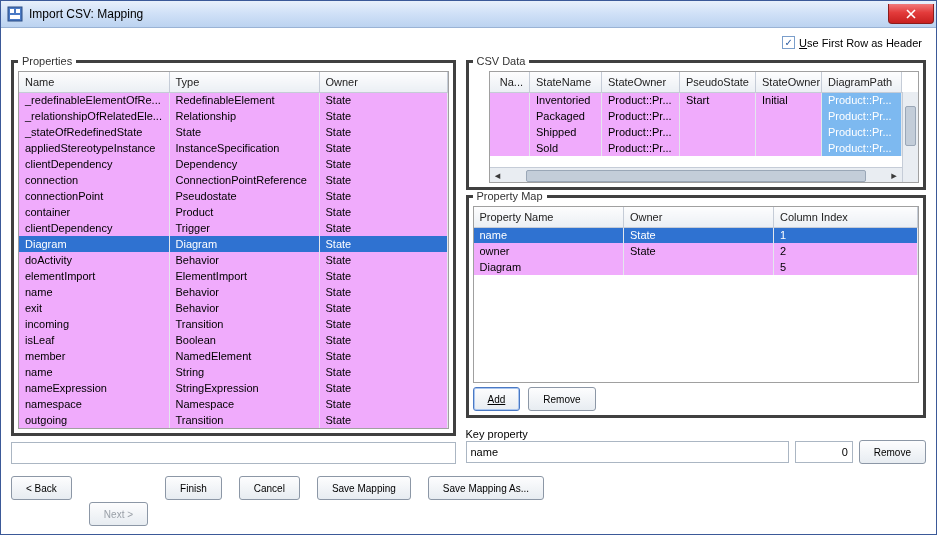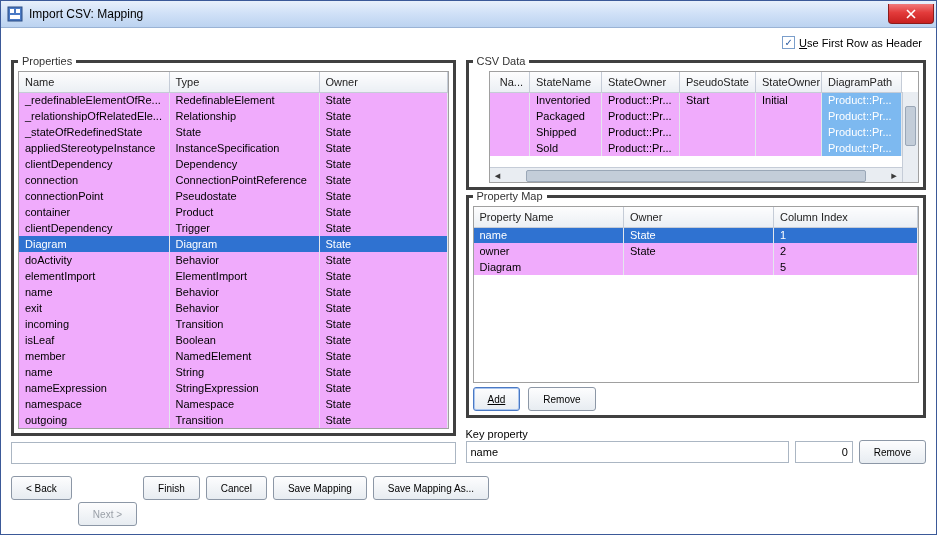--- a/index.html
+++ b/index.html
@@ -34,21 +34,21 @@
   .scroll-thumb { position:absolute; left:2px; right:2px; background:#c3cdd9; border:1px solid #9aa7b7; border-radius:2px; }
   .scroll-h { height:16px; background:#e9edf2; border-top:1px solid #c5ccd7; display:flex; align-items:center; position:relative;}
   .scroll-h .arrow { width:16px; height:16px; display:flex; align-items:center; justify-content:center; color:#3a3a3a; }
   .scroll-h .track { flex:1; height:16px; position:relative; }
   .scroll-h .hthumb { position:absolute; top:2px; bottom:2px; background:#c3cdd9; border:1px solid #9aa7b7; border-radius:2px; }
   .text-input { height:22px; border:1px solid #abb6c3; background:#fff; padding:2px 4px; font-size:11px; width:100%; font-family:inherit;}
   .btn { height:24px; padding:0 14px; border:1px solid #8c97a6; background:linear-gradient(to bottom,#fdfdfe,#e7ecf1); border-radius:3px; font-size:10px; cursor:default; font-family:inherit;}
   .btn.default { border-color:#4a79c4; box-shadow:0 0 0 1px #a9c5ef inset; }
   .btn:disabled, .btn.disabled { color:#9aa0a8;margin-top:26px; }
   .btn .ul { text-decoration: underline; }
-  .footer { display:flex; gap:6px; padding-top:6px;}
+  .footer { display:flex; gap:17px; padding-top:6px;}
   .pmap-buttons { display:flex; gap:8px; margin-top:4px; }
   .keyrow { display:flex; gap:6px; align-items:center; }
   .keyrow .num { width:58px; text-align:right;}
 </style>
 </head>
 <body>
 
 <div class="window">
   <div class="titlebar">
     <span class="sysicon">

